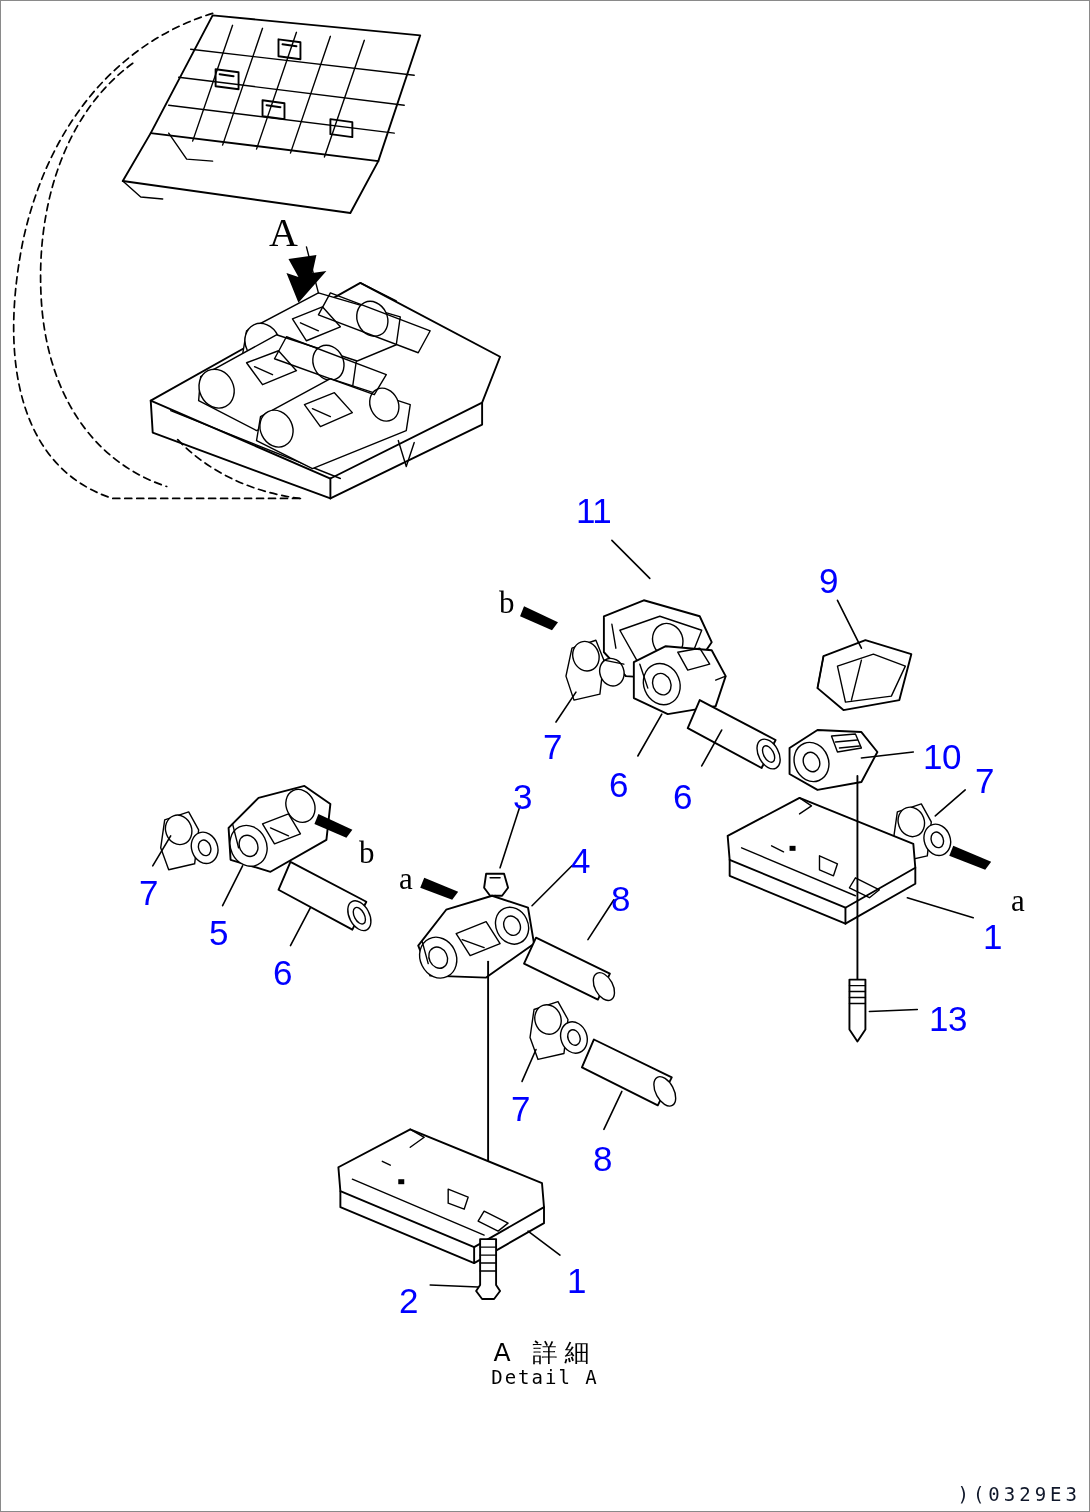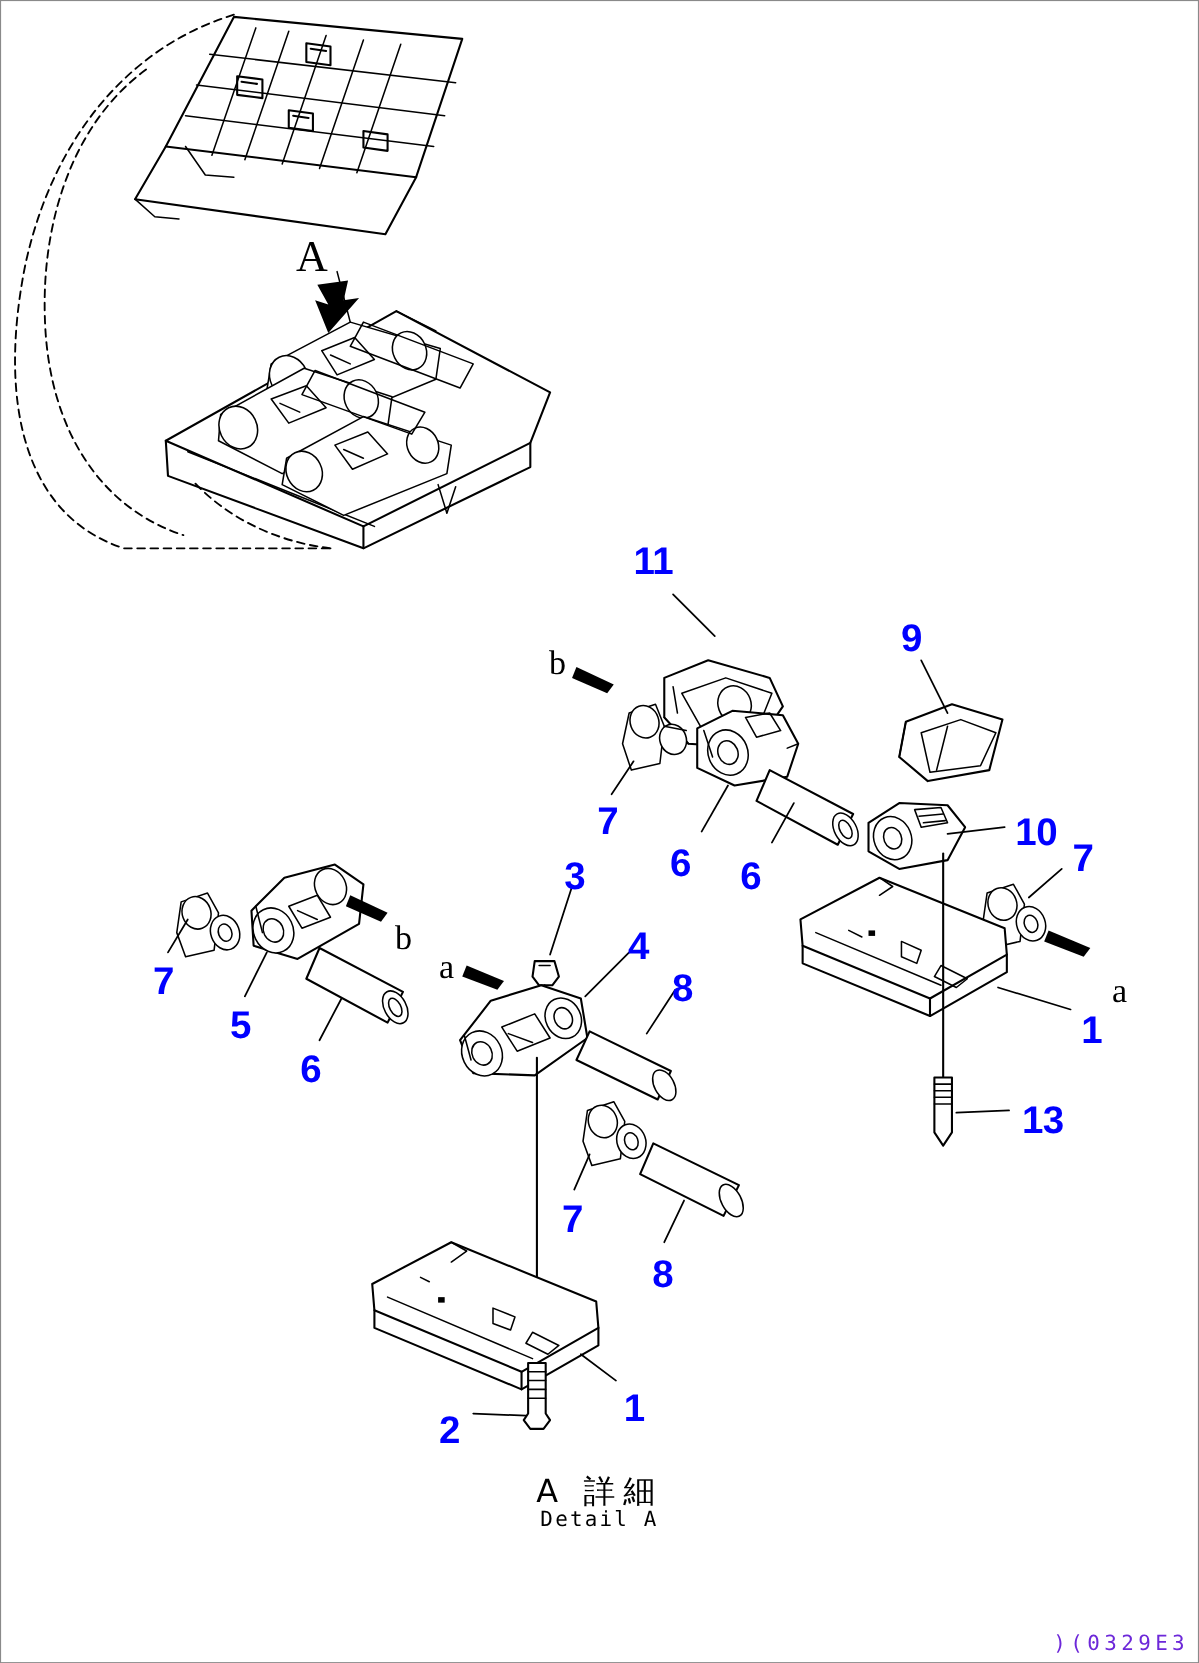--- a/index.html
+++ b/index.html
@@ -20,21 +20,21 @@
   #art {
     position: absolute;
     inset: 0;
     width: 100%;
     height: 100%;
   }
   .callout {
     position: absolute;
     color: #0000ff;
     font-family: "Liberation Sans", sans-serif;
-    font-weight: bold;
+    font-weight: normal;
     font-size: 35px;
     line-height: 1;
     letter-spacing: -0.5px;
     user-select: none;
     white-space: nowrap;
   }
   .marker {
     position: absolute;
     color: #000000;
     font-family: "Liberation Serif", serif;
@@ -44,37 +44,37 @@
   }
   .caption {
     position: absolute;
     color: #000000;
     text-align: center;
     white-space: nowrap;
     user-select: none;
   }
   .caption .jp {
     font-family: "DejaVu Sans", sans-serif;
-    font-size: 29px;
+    font-size: 25px;
     letter-spacing: 7px;
     display: block;
     line-height: 1.12;
   }
   .caption .en {
     font-family: "DejaVu Sans Mono", monospace;
     font-size: 19px;
     letter-spacing: 2px;
     display: block;
     line-height: 1.12;
   }
   .drawing-code {
     position: absolute;
     right: 8px;
     bottom: 6px;
-    color: #6d28d9;
+    color: #0f172a;
     font-family: "DejaVu Sans Mono", monospace;
     font-size: 19px;
     letter-spacing: 4px;
     user-select: none;
   }
   .label-A {
     position: absolute;
     color: #000000;
     font-family: "Liberation Serif", serif;
     font-size: 40px;

